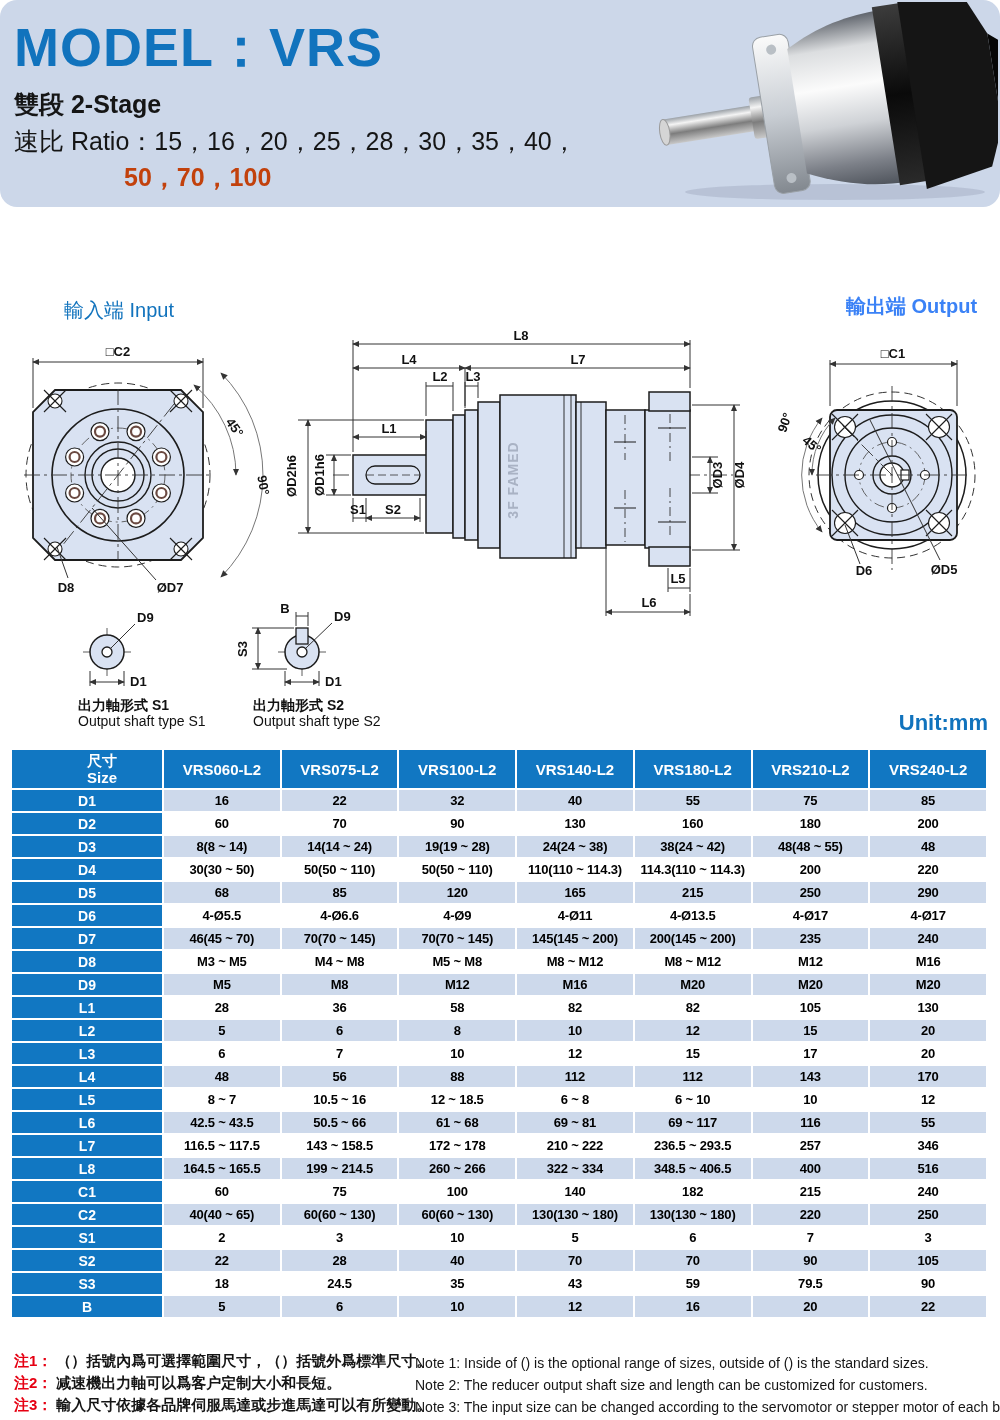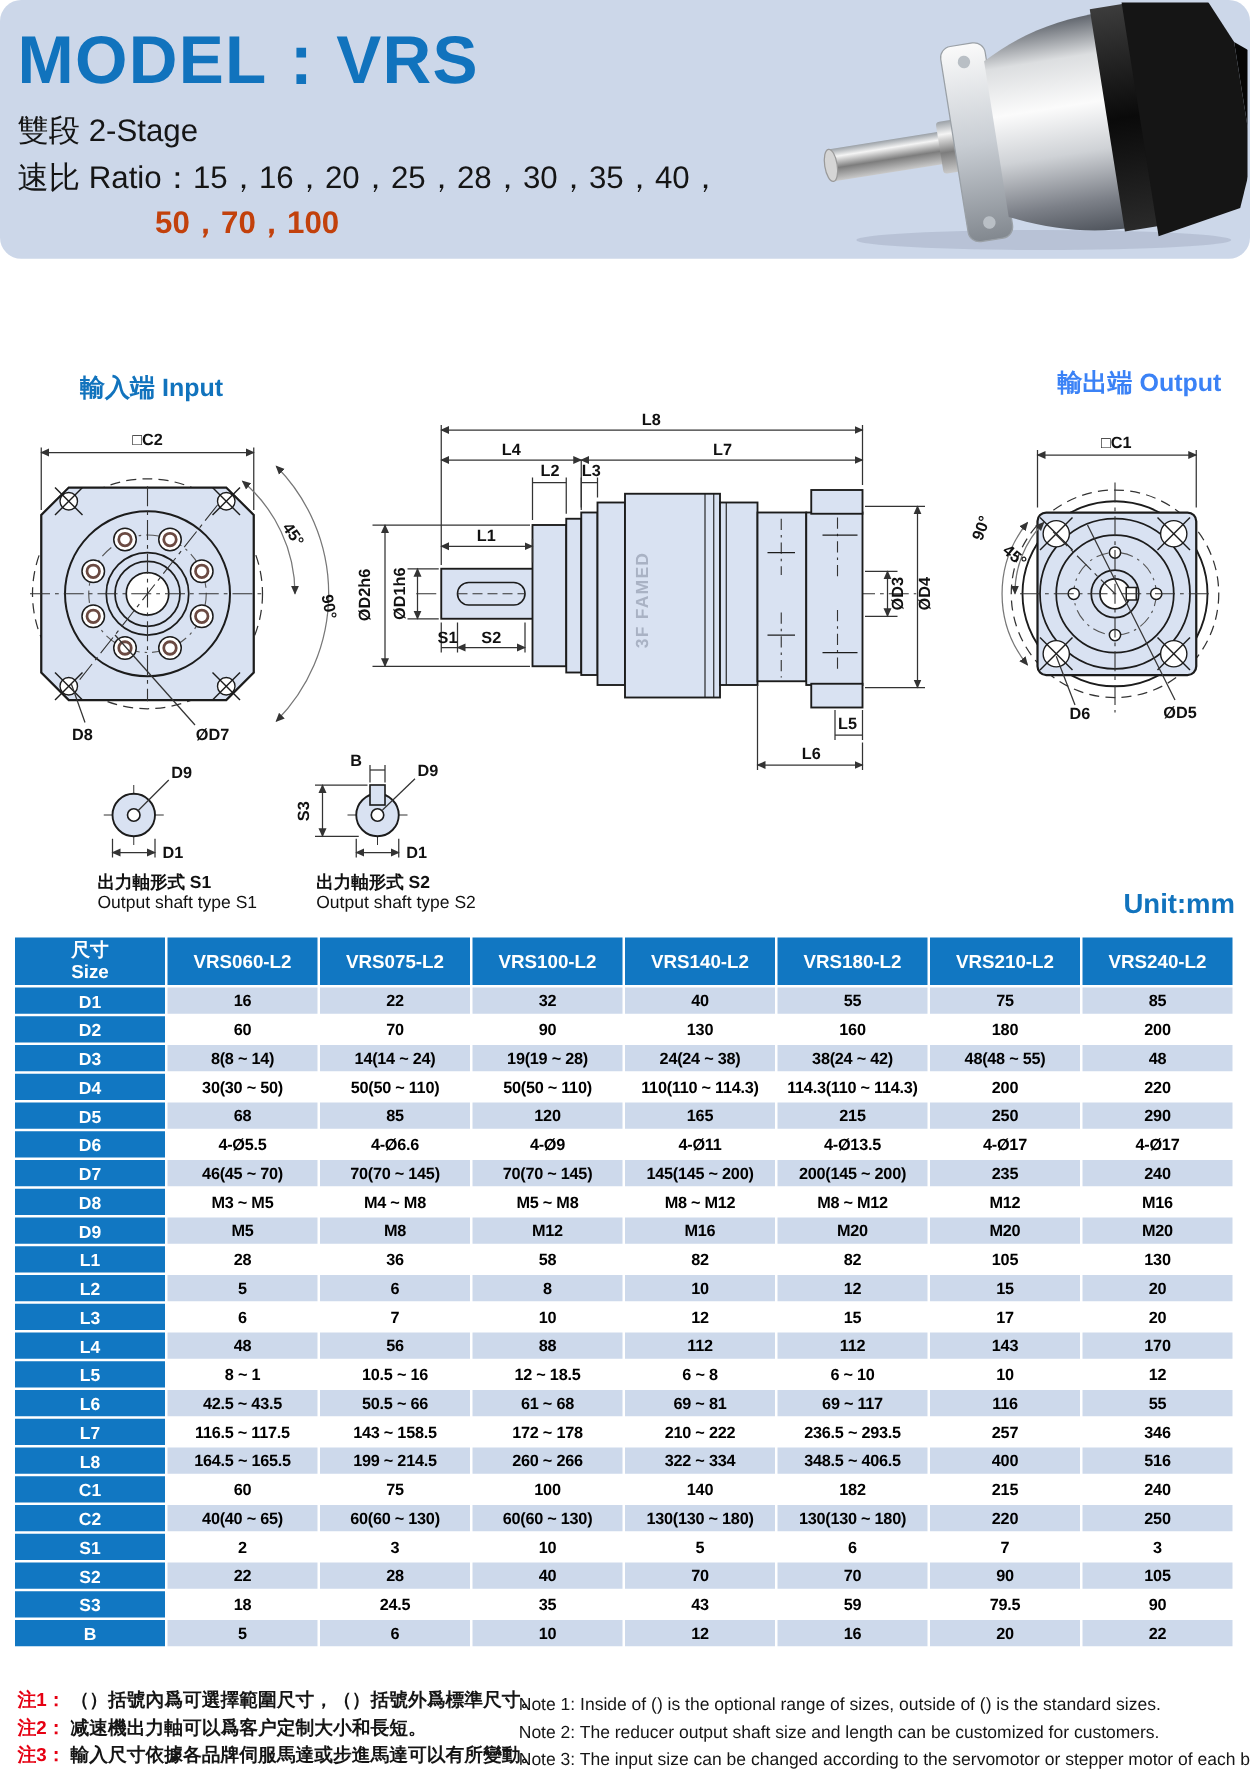--- a/index.html
+++ b/index.html
@@ -1,41 +1,41 @@
 <!DOCTYPE html>
 <html><head>
 <meta charset="utf-8">
 <style>
   html,body{margin:0;padding:0;}
   .page{position:relative;width:1000px;height:1420px;background:#ffffff;font-family:"Liberation Sans",sans-serif;overflow:hidden;}
 
   
   .band{position:absolute;left:0;top:0;width:1000px;height:207px;background:#ccd7e9;border-radius:17px;}
   .title{position:absolute;left:14px;top:12px;font-size:54px;font-weight:800;color:#1173bd;letter-spacing:1px;white-space:nowrap;}
-  .stage{position:absolute;left:14px;top:88px;font-size:25px;font-weight:400;color:#151515;white-space:nowrap;}
+  .stage{position:absolute;left:14px;top:88px;font-size:25px;font-weight:700;color:#151515;white-space:nowrap;}
   .ratio1{position:absolute;left:14px;top:125px;font-size:25px;font-weight:400;color:#151515;white-space:nowrap;}
   .ratio2{position:absolute;left:124px;top:161px;font-size:25px;font-weight:700;color:#c2410c;white-space:nowrap;}
   .photo{position:absolute;left:650px;top:2px;}
 
   .sec-title{position:absolute;left:30px;top:234px;font-size:28px;font-weight:800;color:#1173bd;white-space:nowrap;}
-  .in-label{position:absolute;left:64px;top:297px;font-size:20px;font-weight:700;color:#1173bd;white-space:nowrap;}
+  .in-label{position:absolute;left:64px;top:297px;font-size:20px;font-weight:400;color:#1173bd;white-space:nowrap;}
   .out-label{position:absolute;left:830px;top:293px;font-size:20px;font-weight:800;color:#3b82f6;white-space:nowrap;margin-left:16px;}
   .unit{position:absolute;left:788px;top:710px;width:200px;text-align:right;font-size:22px;font-weight:800;color:#1173bd;}
 
   .dwg{position:absolute;}
   svg text{font-family:"Liberation Sans",sans-serif;font-size:13px;font-weight:700;fill:#111;}
   svg text.cap{font-size:14px;}
   svg text.capen{font-size:14px;font-weight:400;}
   svg text.logo{font-size:14px;font-weight:800;fill:#a9b2c4;letter-spacing:1px;}
 
   
   table.dims{position:absolute;left:10px;top:748px;width:978px;border-collapse:separate;border-spacing:2px;table-layout:fixed;}
   table.dims th,table.dims td{padding:0;margin:0;white-space:nowrap;overflow:visible;}
   table.dims thead th{background:#1177c2;color:#fff;font-size:15px;font-weight:700;height:38px;vertical-align:middle;text-align:center;}
-  table.dims thead th.size-col{width:120px;line-height:17px;}
+  table.dims thead th.size-col{width:120px;line-height:17px;padding-left:30px;}
   table.dims tbody th{background:#1177c2;color:#fff;font-size:14px;font-weight:700;height:21px;text-align:center;}
   table.dims td{background:#fff;color:#000;font-size:13px;font-weight:700;height:21px;text-align:center;letter-spacing:-0.2px;}
   table.dims tr.shade td{background:#cdd9eb;}
 
   
   .notes-zh{position:absolute;left:14px;top:1350px;font-size:15px;font-weight:700;color:#151515;line-height:22px;white-space:nowrap;}
   .notes-zh .pfx{color:#e60012;margin-right:4px;}
   .notes-en{position:absolute;left:415px;top:1352px;font-size:14px;font-weight:400;color:#151515;line-height:22px;white-space:nowrap;}
 </style>
 </head>
@@ -525,21 +525,21 @@
           <td>48</td>
           <td>56</td>
           <td>88</td>
           <td>112</td>
           <td>112</td>
           <td>143</td>
           <td>170</td>
         </tr>
         <tr>
           <th>L5</th>
-          <td>8 ~ 1</td>
+          <td>8 ~ 7</td>
           <td>10.5 ~ 16</td>
           <td>12 ~ 18.5</td>
           <td>6 ~ 8</td>
           <td>6 ~ 10</td>
           <td>10</td>
           <td>12</td>
         </tr>
         <tr class="shade">
           <th>L6</th>
           <td>42.5 ~ 43.5</td>

